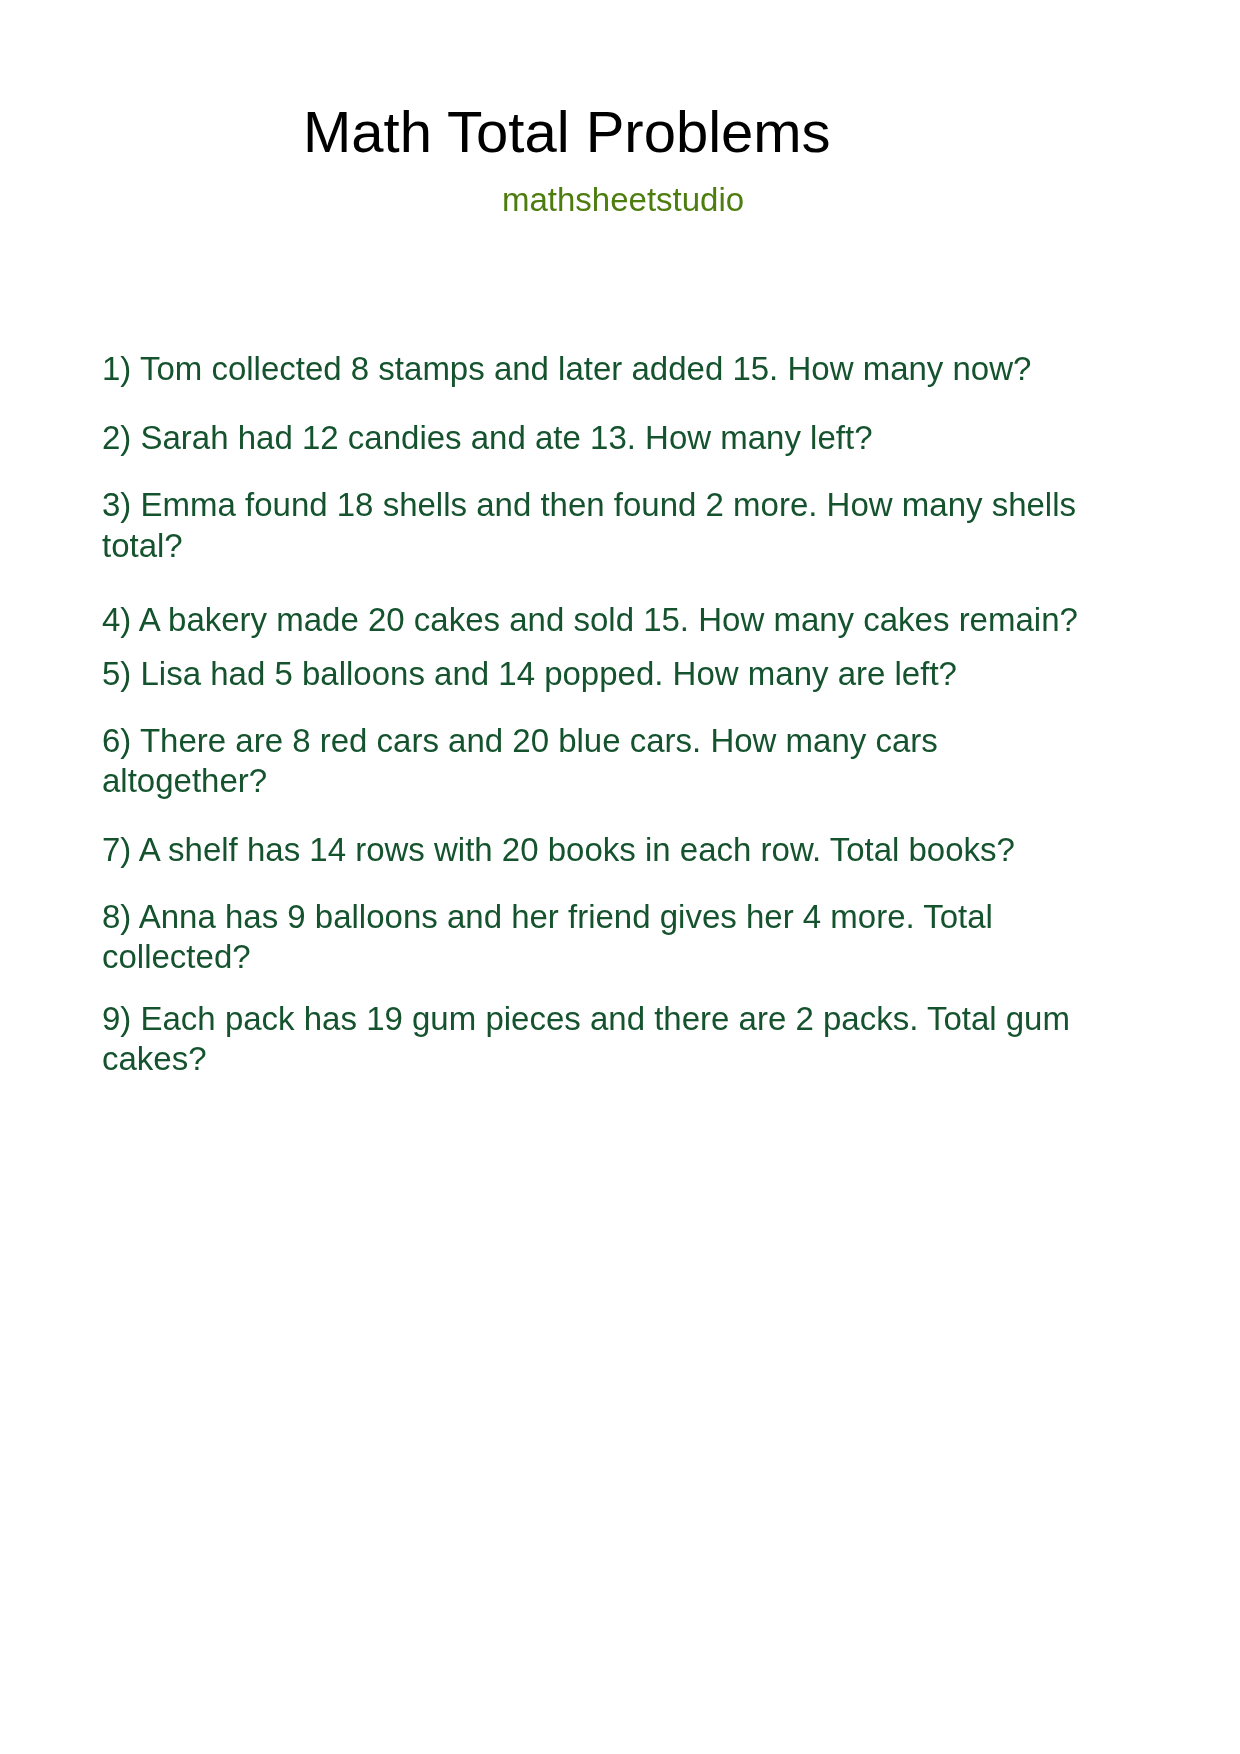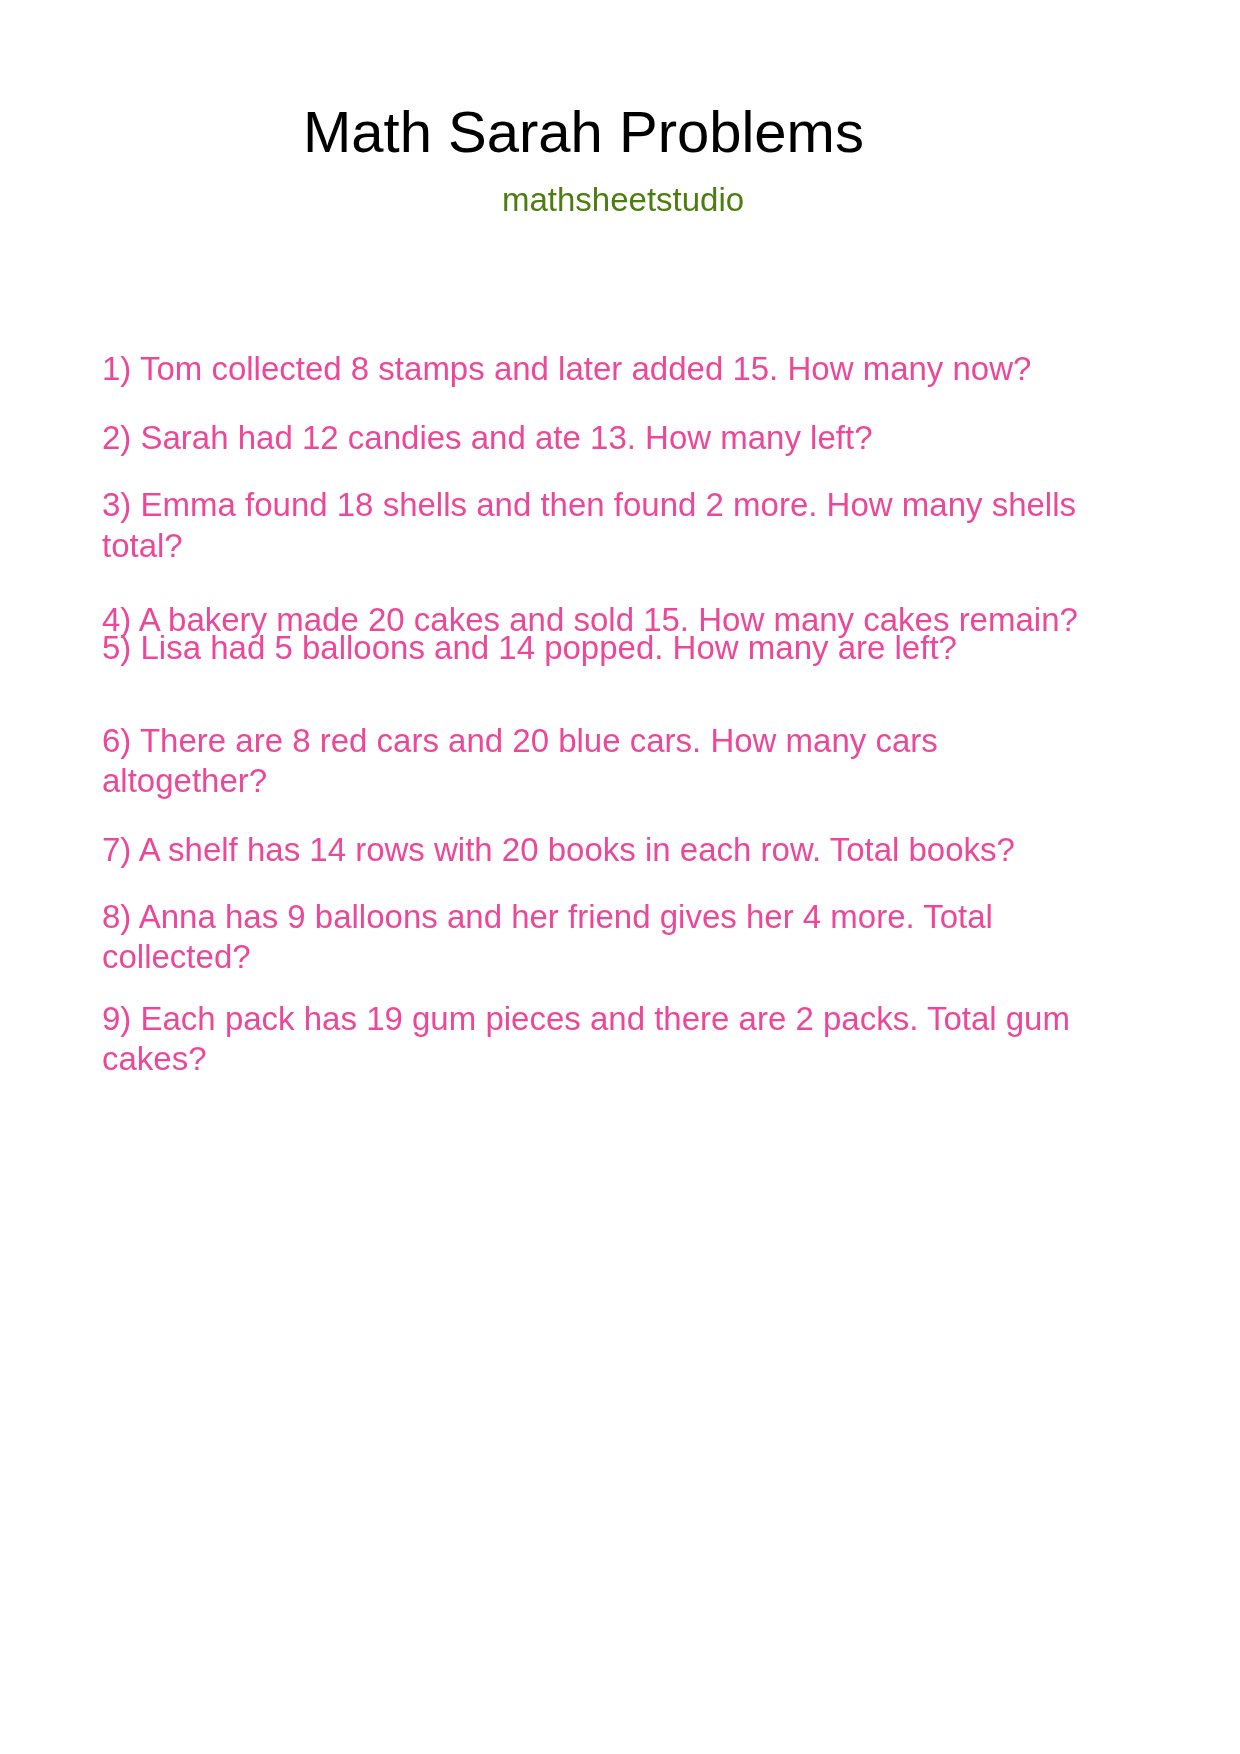--- a/index.html
+++ b/index.html
@@ -3,45 +3,45 @@
 <meta charset="utf-8">
 <style>
   html, body { margin: 0; padding: 0; background: #ffffff; }
   body { width: 1240px; height: 1754px; position: relative; overflow: hidden;
          font-family: "Liberation Sans", sans-serif; color: #000; }
   .title { position: absolute; left: 303px; top: 97px; font-size: 58px; line-height: 70px;
            white-space: nowrap; color: #000; }
   .subtitle { position: absolute; left: 502px; top: 180px; font-size: 33px; line-height: 40px;
               white-space: nowrap; color: #4d7c0f; }
   .line { position: absolute; left: 102px; font-size: 33px; line-height: 40px;
-          white-space: nowrap; color: #ec4899; }
+          white-space: nowrap; color: #14532d; }
 </style>
 </head>
 <body>
 
 <div>
-  <div class="title">Math Sarah Problems</div>
+  <div class="title">Math Total Problems</div>
   <div class="subtitle">mathsheetstudio</div>
 
   <div>
     <div>
       <div class="line" style="top:349px">1) Tom collected 8 stamps and later added 15. How many now?</div>
     </div>
     <div>
       <div class="line" style="top:418px">2) Sarah had 12 candies and ate 13. How many left?</div>
     </div>
     <div>
       <div class="line" style="top:485px">3) Emma found 18 shells and then found 2 more. How many shells</div>
       <div class="line" style="top:526px">total?</div>
     </div>
     <div>
       <div class="line" style="top:600px">4) A bakery made 20 cakes and sold 15. How many cakes remain?</div>
     </div>
     <div>
-      <div class="line" style="top:628px">5) Lisa had 5 balloons and 14 popped. How many are left?</div>
+      <div class="line" style="top:654px">5) Lisa had 5 balloons and 14 popped. How many are left?</div>
     </div>
     <div>
       <div class="line" style="top:721px">6) There are 8 red cars and 20 blue cars. How many cars</div>
       <div class="line" style="top:761px">altogether?</div>
     </div>
     <div>
       <div class="line" style="top:830px">7) A shelf has 14 rows with 20 books in each row. Total books?</div>
     </div>
     <div>
       <div class="line" style="top:897px">8) Anna has 9 balloons and her friend gives her 4 more. Total</div>

